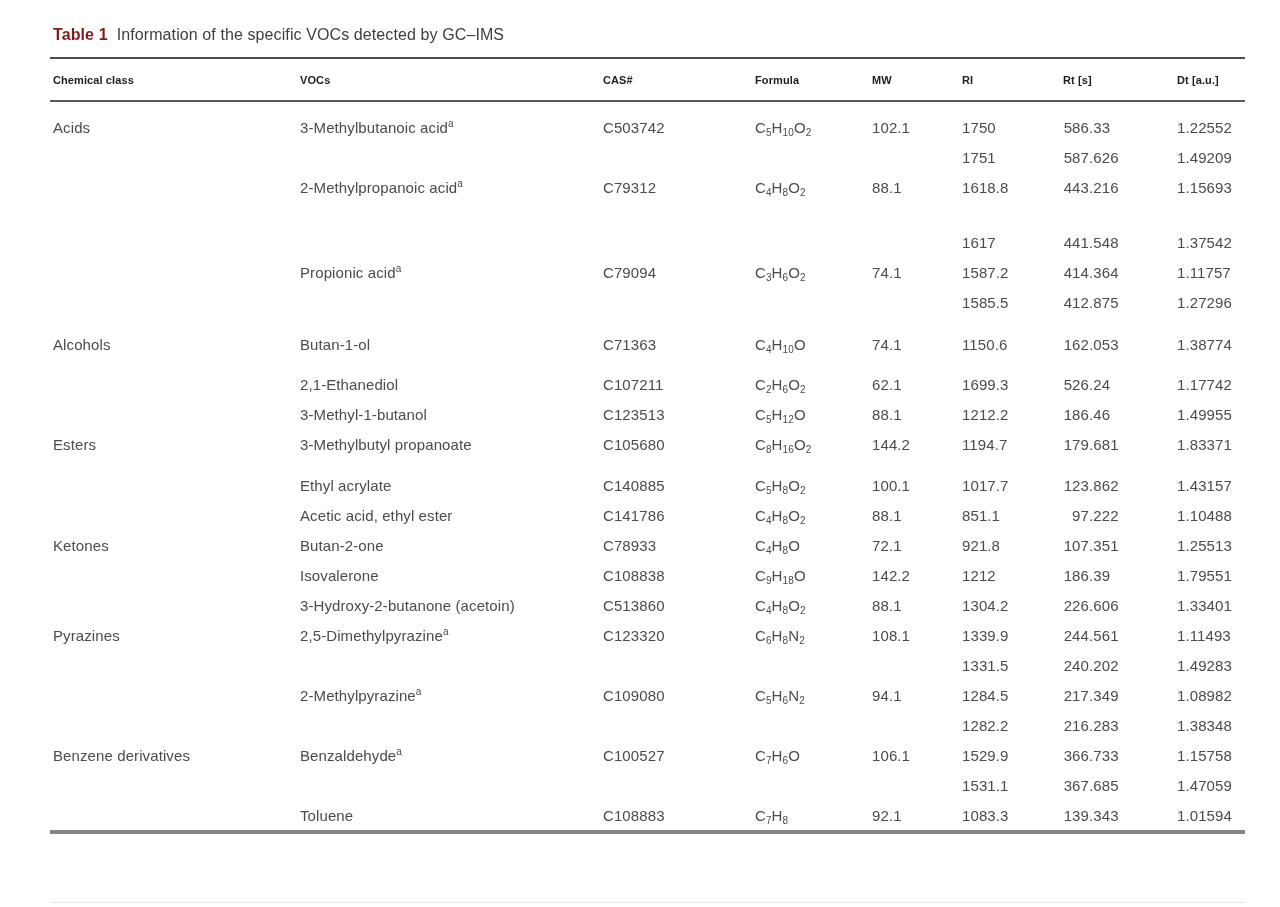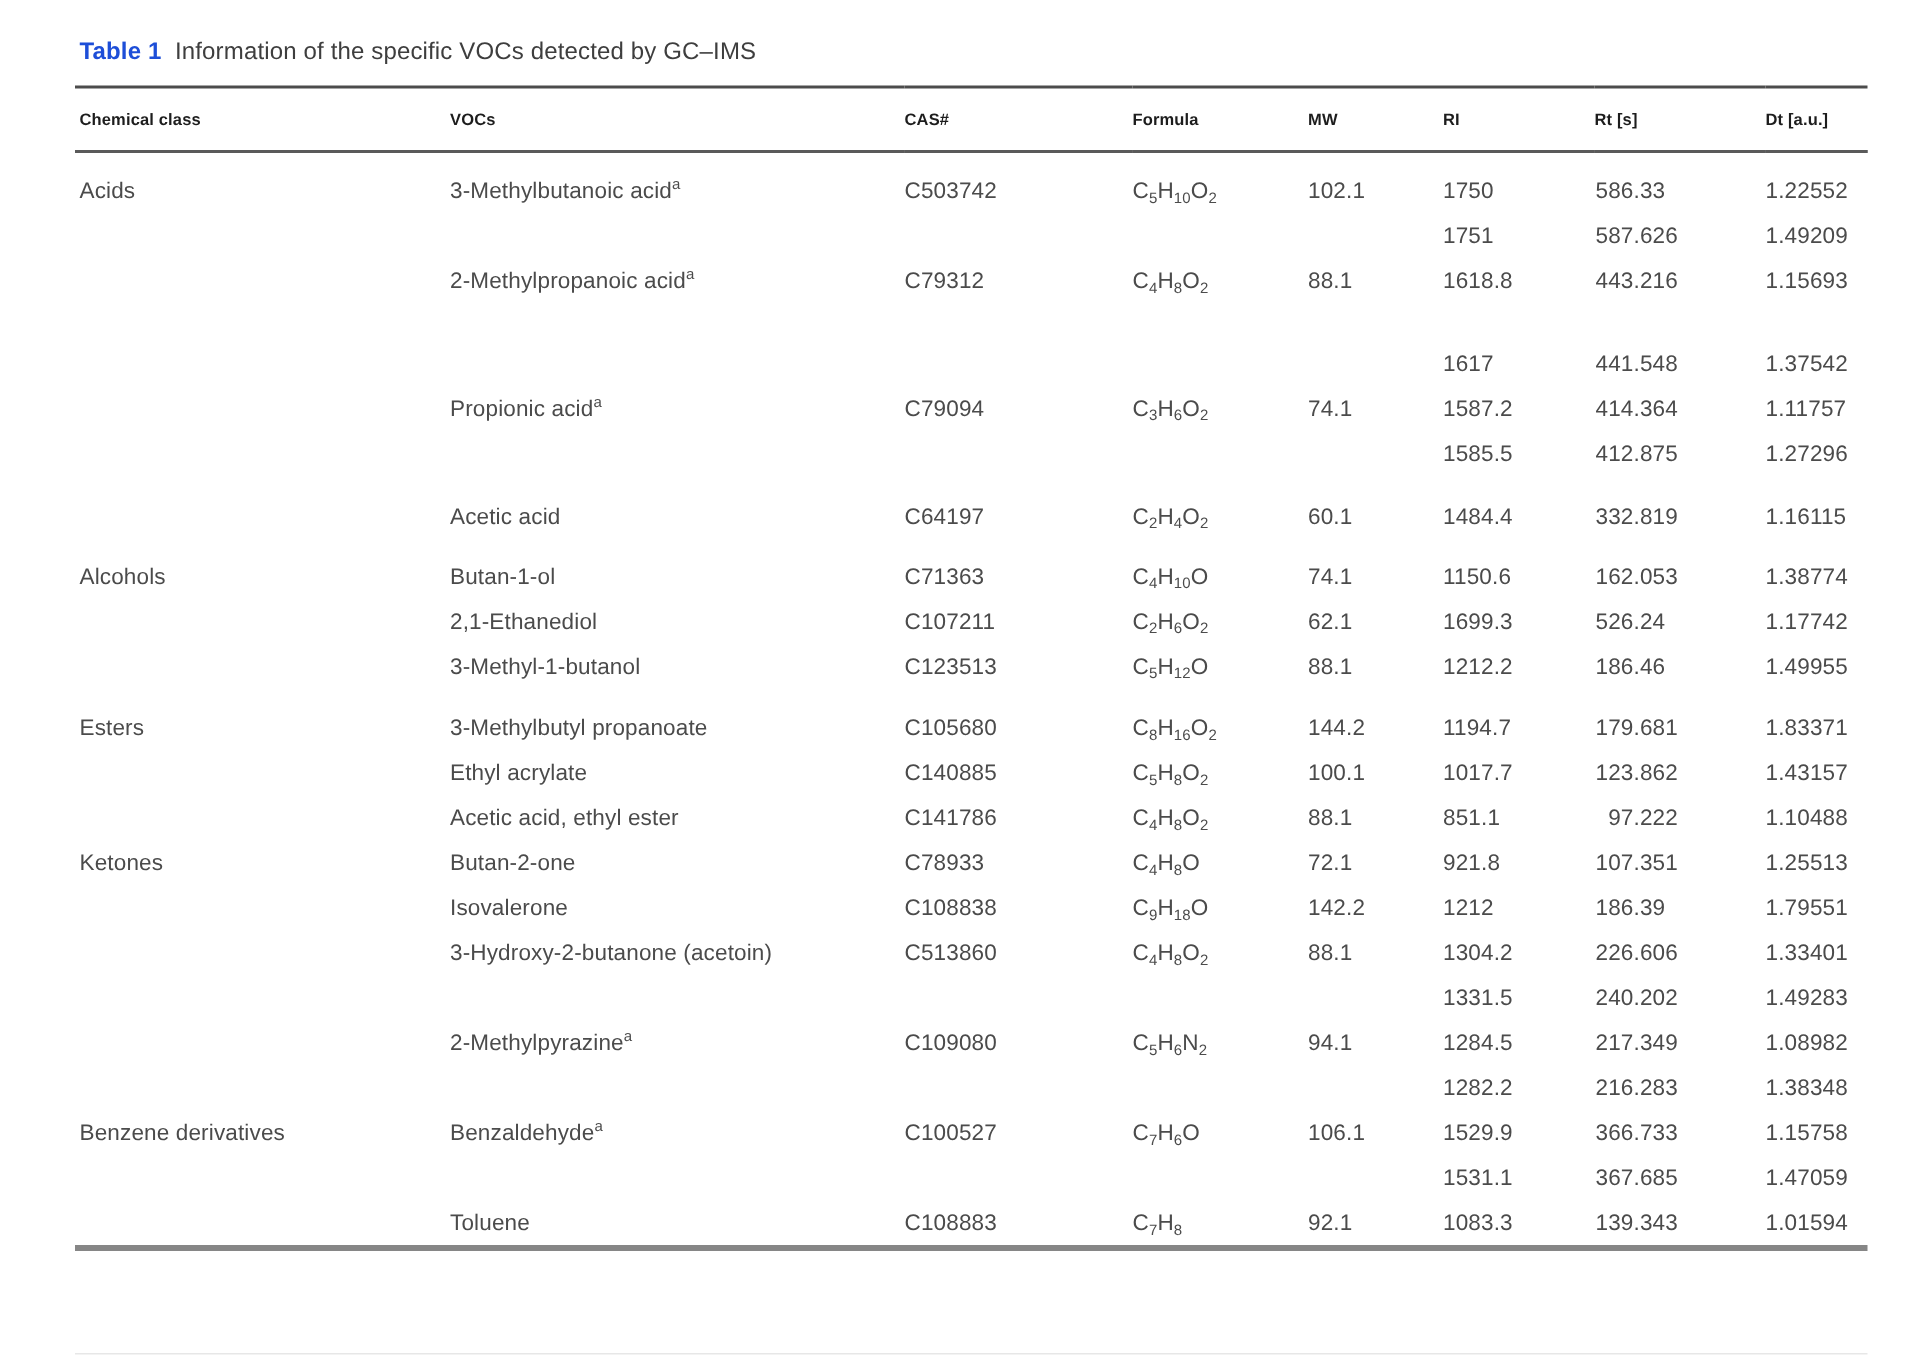--- a/index.html
+++ b/index.html
@@ -15,21 +15,21 @@
     position: absolute;
     left: 53px;
     top: 26px;
     font-size: 16px;
     color: #3e3e3e;
     letter-spacing: 0.1px;
     white-space: nowrap;
   }
   .caption .cap-label {
     font-weight: 700;
-    color: #1d4ed8;
+    color: #7f1d1d;
     margin-right: 9px;
   }
   .tbl {
     position: absolute;
     left: 50px;
     top: 57px;
     width: 1195px;
     border-bottom: 4px solid #868686;
   }
   table {
@@ -180,30 +180,20 @@
             <td></td>
             <td></td>
             <td></td>
             <td></td>
             <td></td>
             <td>1585.5</td>
             <td><span class="ip">412</span><span class="fp">.875</span></td>
             <td>1.27296</td>
           </tr>
           <tr>
-            <td></td>
-            <td>Acetic acid</td>
-            <td>C64197</td>
-            <td>C<sub>2</sub>H<sub>4</sub>O<sub>2</sub></td>
-            <td>60.1</td>
-            <td>1484.4</td>
-            <td><span class="ip">332</span><span class="fp">.819</span></td>
-            <td>1.16115</td>
-          </tr>
-          <tr>
             <td>Alcohols</td>
             <td>Butan-1-ol</td>
             <td>C71363</td>
             <td>C<sub>4</sub>H<sub>10</sub>O</td>
             <td>74.1</td>
             <td>1150.6</td>
             <td><span class="ip">162</span><span class="fp">.053</span></td>
             <td>1.38774</td>
           </tr>
           <tr>
@@ -280,20 +270,30 @@
             <td></td>
             <td>3-Hydroxy-2-butanone (acetoin)</td>
             <td>C513860</td>
             <td>C<sub>4</sub>H<sub>8</sub>O<sub>2</sub></td>
             <td>88.1</td>
             <td>1304.2</td>
             <td><span class="ip">226</span><span class="fp">.606</span></td>
             <td>1.33401</td>
           </tr>
           <tr>
+            <td>Pyrazines</td>
+            <td>2,5-Dimethylpyrazine<sup>a</sup></td>
+            <td>C123320</td>
+            <td>C<sub>6</sub>H<sub>8</sub>N<sub>2</sub></td>
+            <td>108.1</td>
+            <td>1339.9</td>
+            <td><span class="ip">244</span><span class="fp">.561</span></td>
+            <td>1.11493</td>
+          </tr>
+          <tr>
             <td></td>
             <td></td>
             <td></td>
             <td></td>
             <td></td>
             <td>1331.5</td>
             <td><span class="ip">240</span><span class="fp">.202</span></td>
             <td>1.49283</td>
           </tr>
           <tr>

